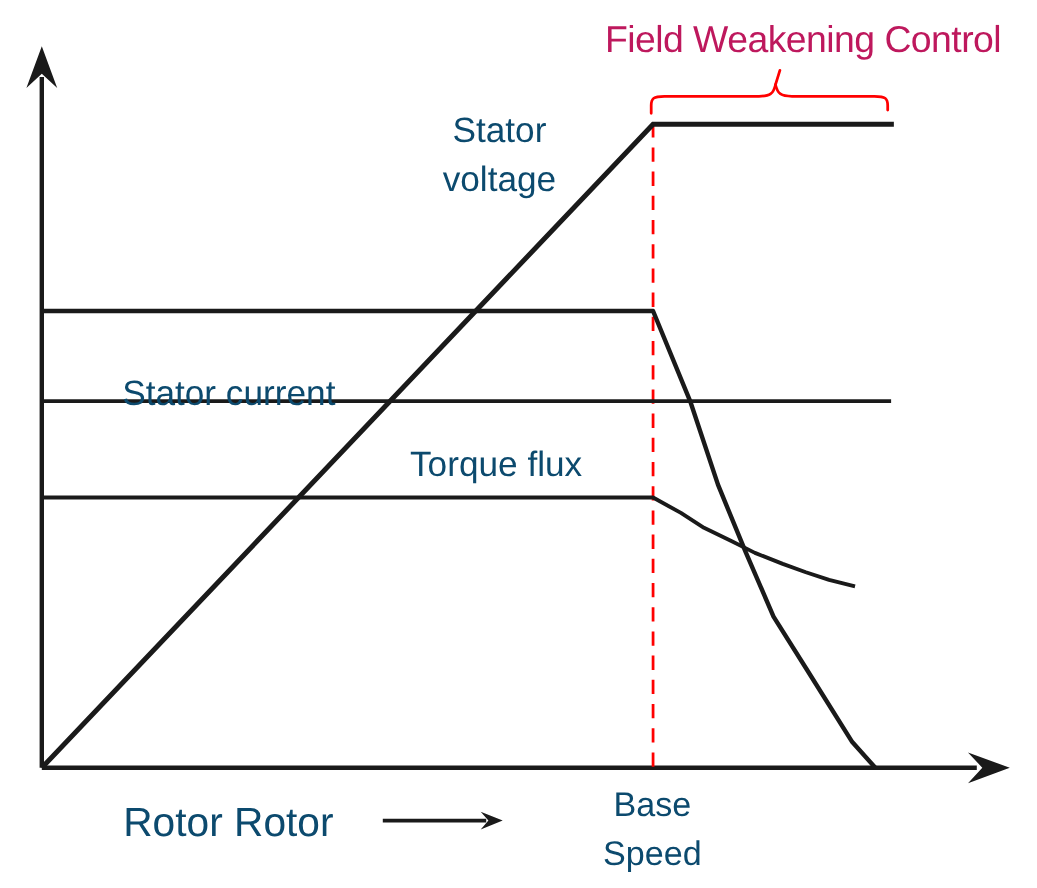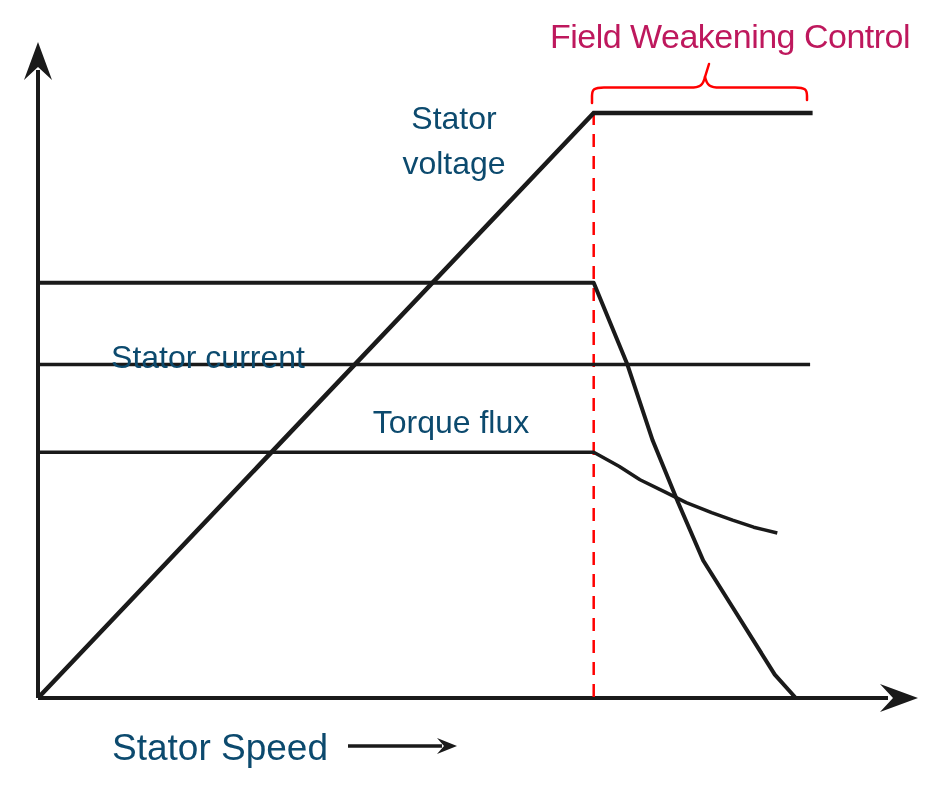--- a/index.html
+++ b/index.html
@@ -77,16 +77,17 @@
 
   <div class="label lbl-title">Field Weakening Control</div>
 
   <div class="label lbl-stator-voltage">Stator voltage</div>
 
 
   <div class="label lbl-stator-current">Stator current</div>
 
   <div class="label lbl-rotor-flux">Torque flux</div>
 
+  <div class="label lbl-base-speed">Base Speed</div>
 
-  <div class="label lbl-rotor-speed">Stator Speed</div>
+  <div class="label lbl-rotor-speed">Rotor Rotor</div>
 
 </div>
 
 </body></html>

